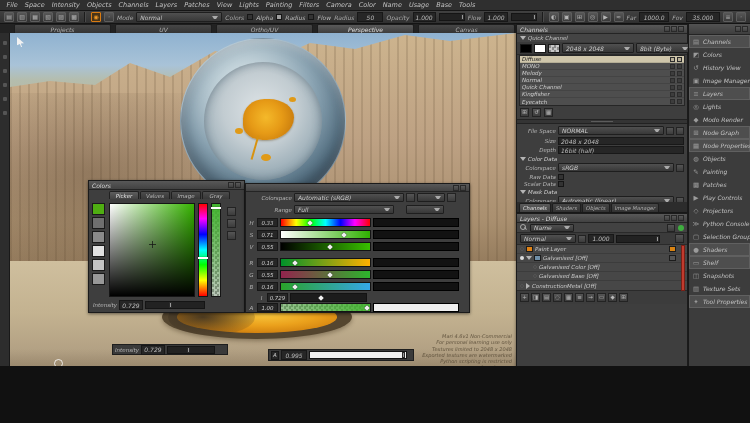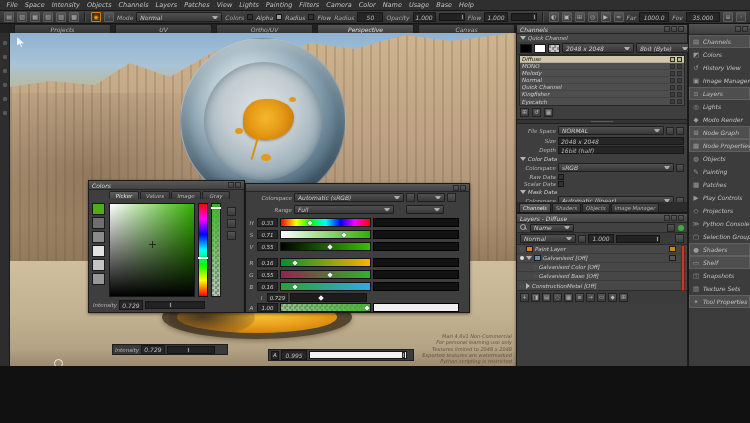--- a/index.html
+++ b/index.html
@@ -154,21 +154,21 @@
     <span class="menu-item">Patches</span>
     <span class="menu-item">View</span>
     <span class="menu-item">Lights</span>
     <span class="menu-item">Painting</span>
     <span class="menu-item">Filters</span>
     <span class="menu-item">Camera</span>
     <span class="menu-item">Color</span>
     <span class="menu-item">Name</span>
     <span class="menu-item">Usage</span>
     <span class="menu-item">Base</span>
-    <span class="menu-item">Help</span>
+    <span class="menu-item">Tools</span>
   </div>
 
   <div id="toolbar" class="abs">
     <span class="tbicon">▤</span>
     <span class="tbicon">▥</span>
     <span class="tbicon">▦</span>
     <span class="tbicon">▧</span>
     <span class="tbicon">▨</span>
     <span class="tbicon">▩</span>
     <span class="vsep"></span>

